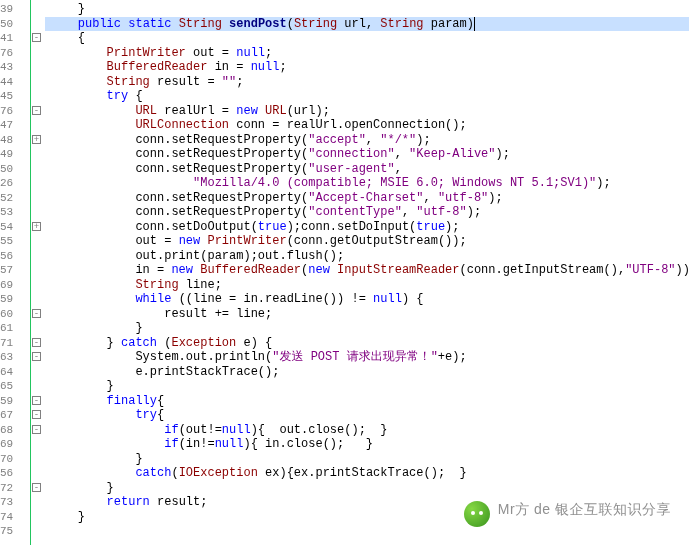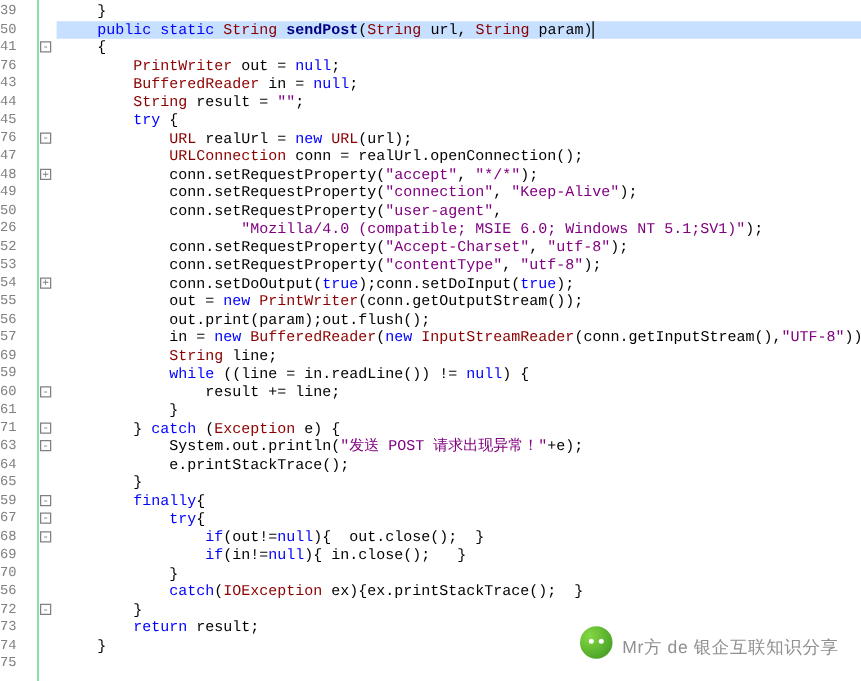--- a/index.html
+++ b/index.html
@@ -72,21 +72,21 @@
   .fn   { color: #000080; font-weight: bold; }
   .str  { color: #800080; }
   .cursor-bar {
     border-right: 1px solid #000;
   }
   .watermark {
     position: absolute;
     right: 18px;
     bottom: 18px;
     display: flex;
-    align-items: flex-end;
+    align-items: flex-start;
     gap: 8px;
     opacity: 0.95;
   }
   .watermark .logo {
     width: 26px;
     height: 26px;
     border-radius: 50%;
     background: radial-gradient(circle at 30% 30%, #7fd63a, #2f8e12);
     position: relative;
   }

